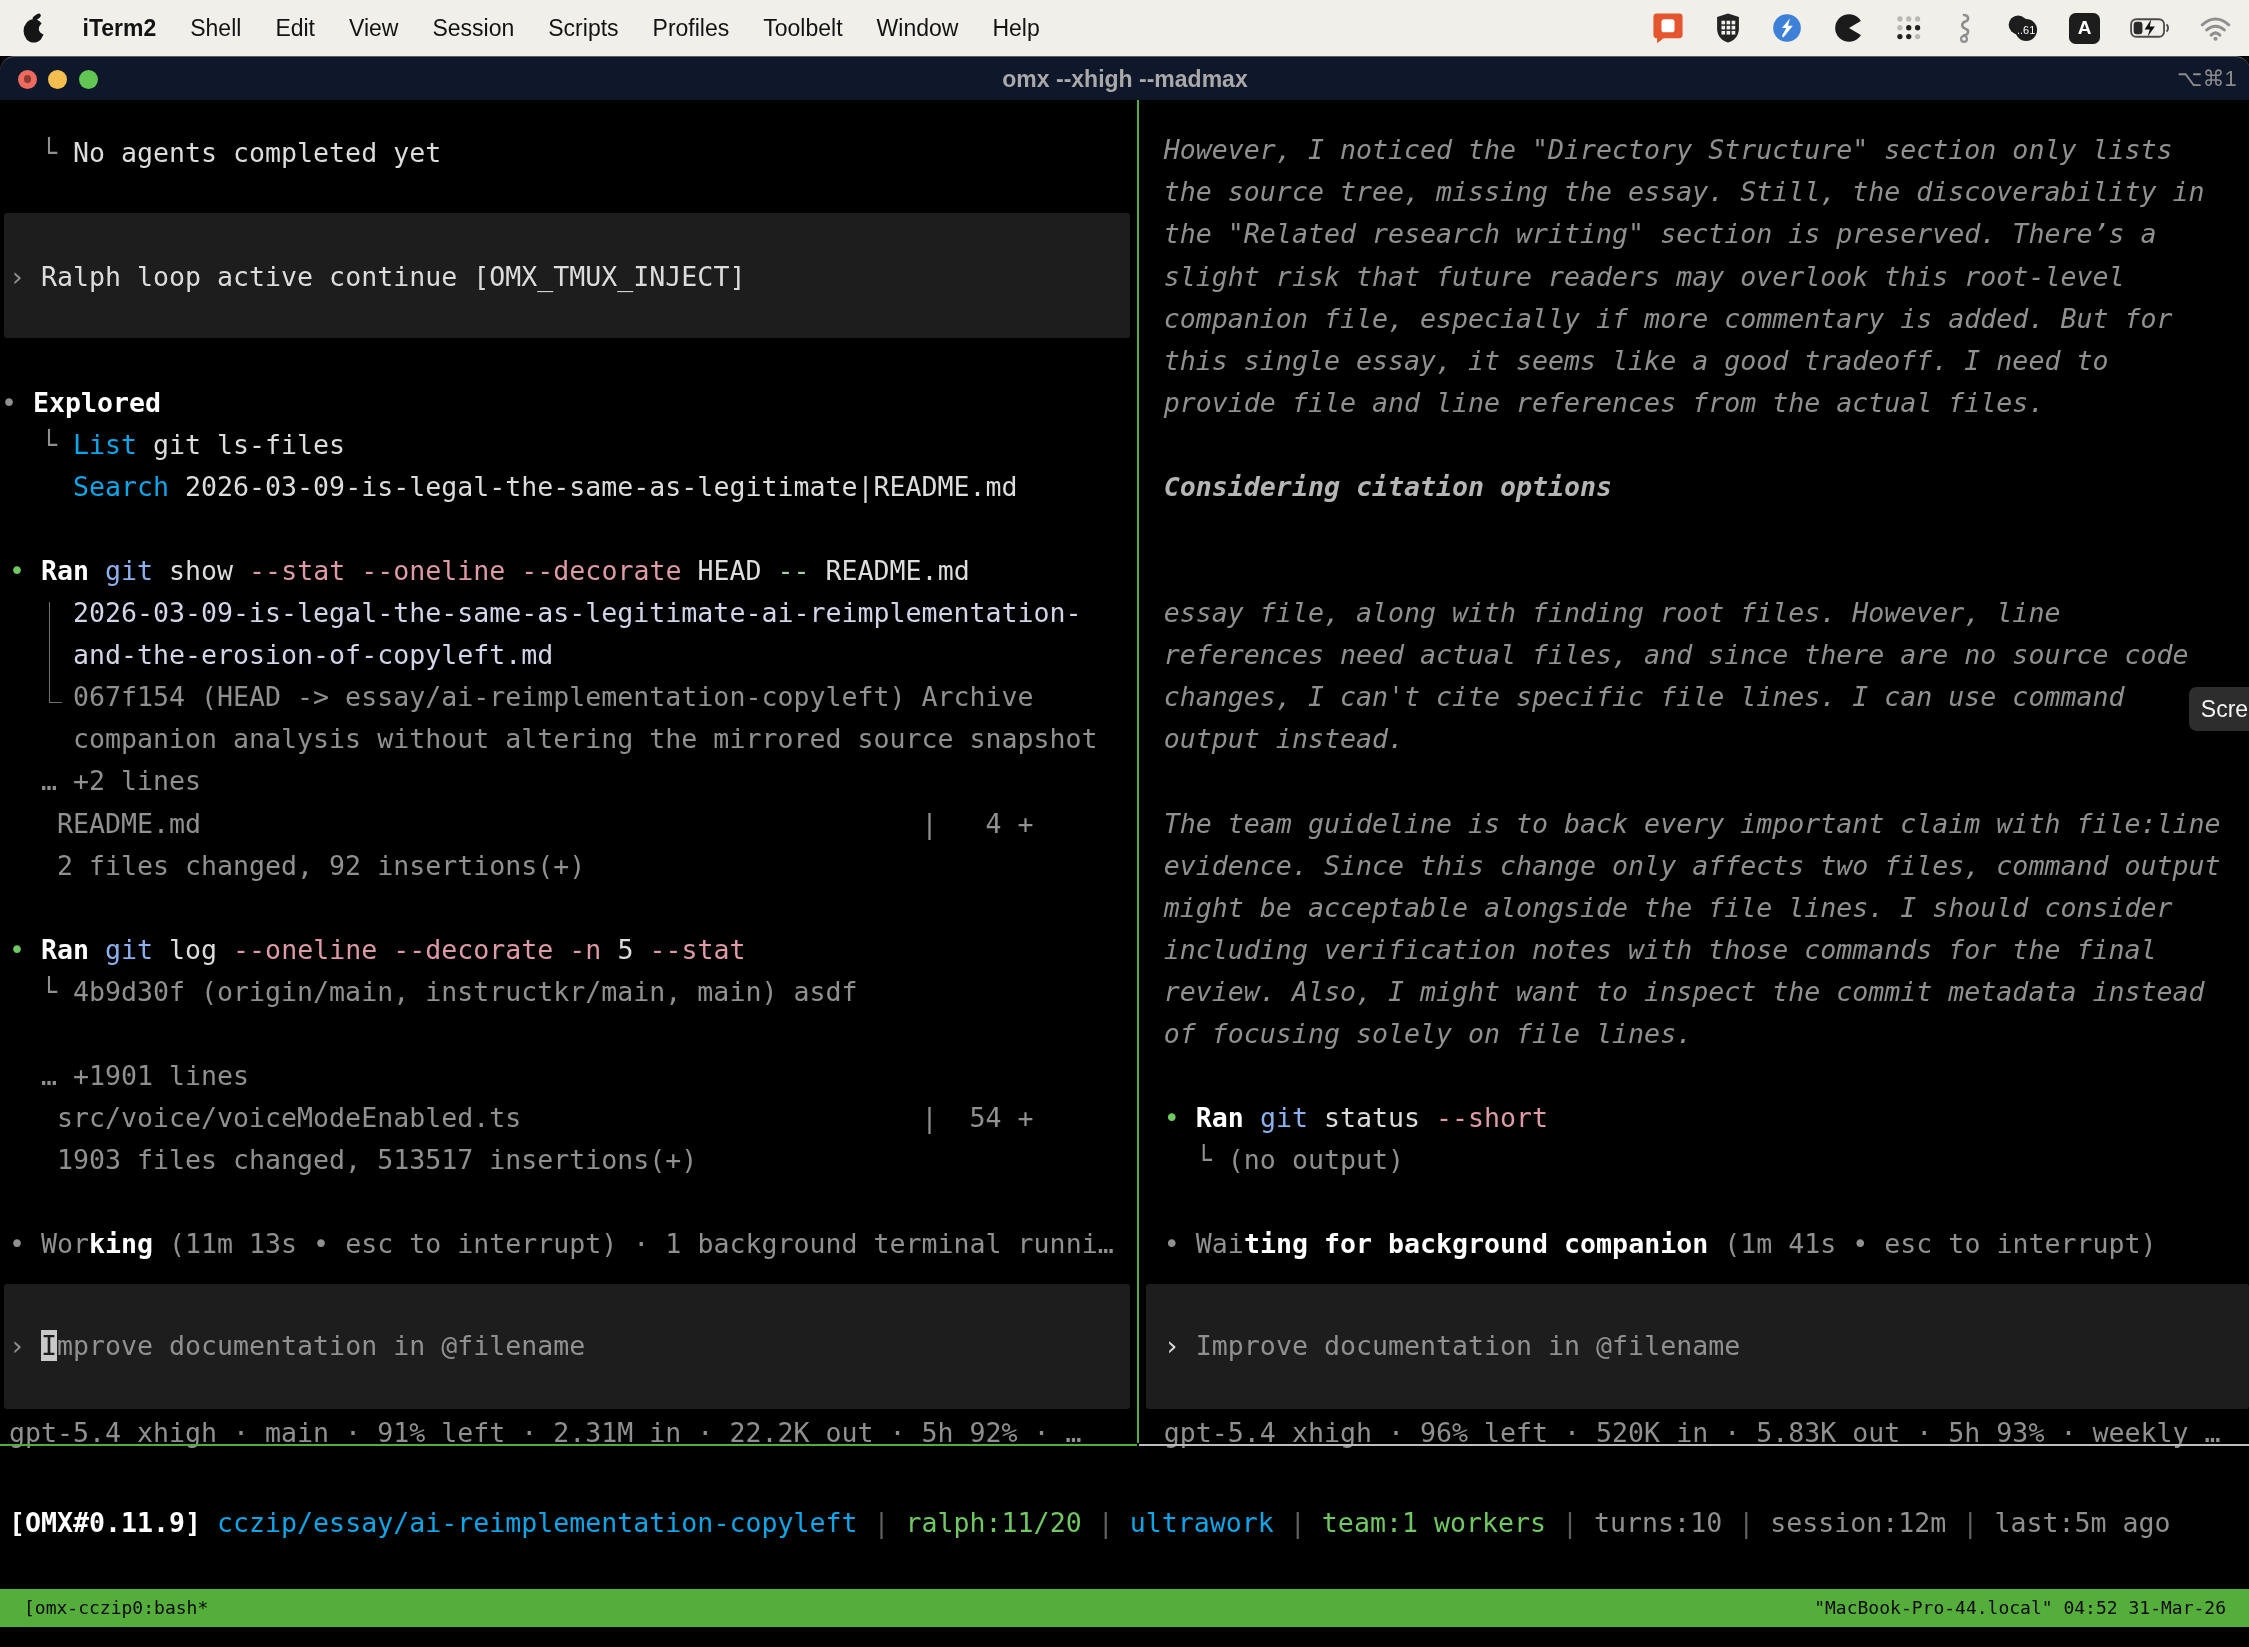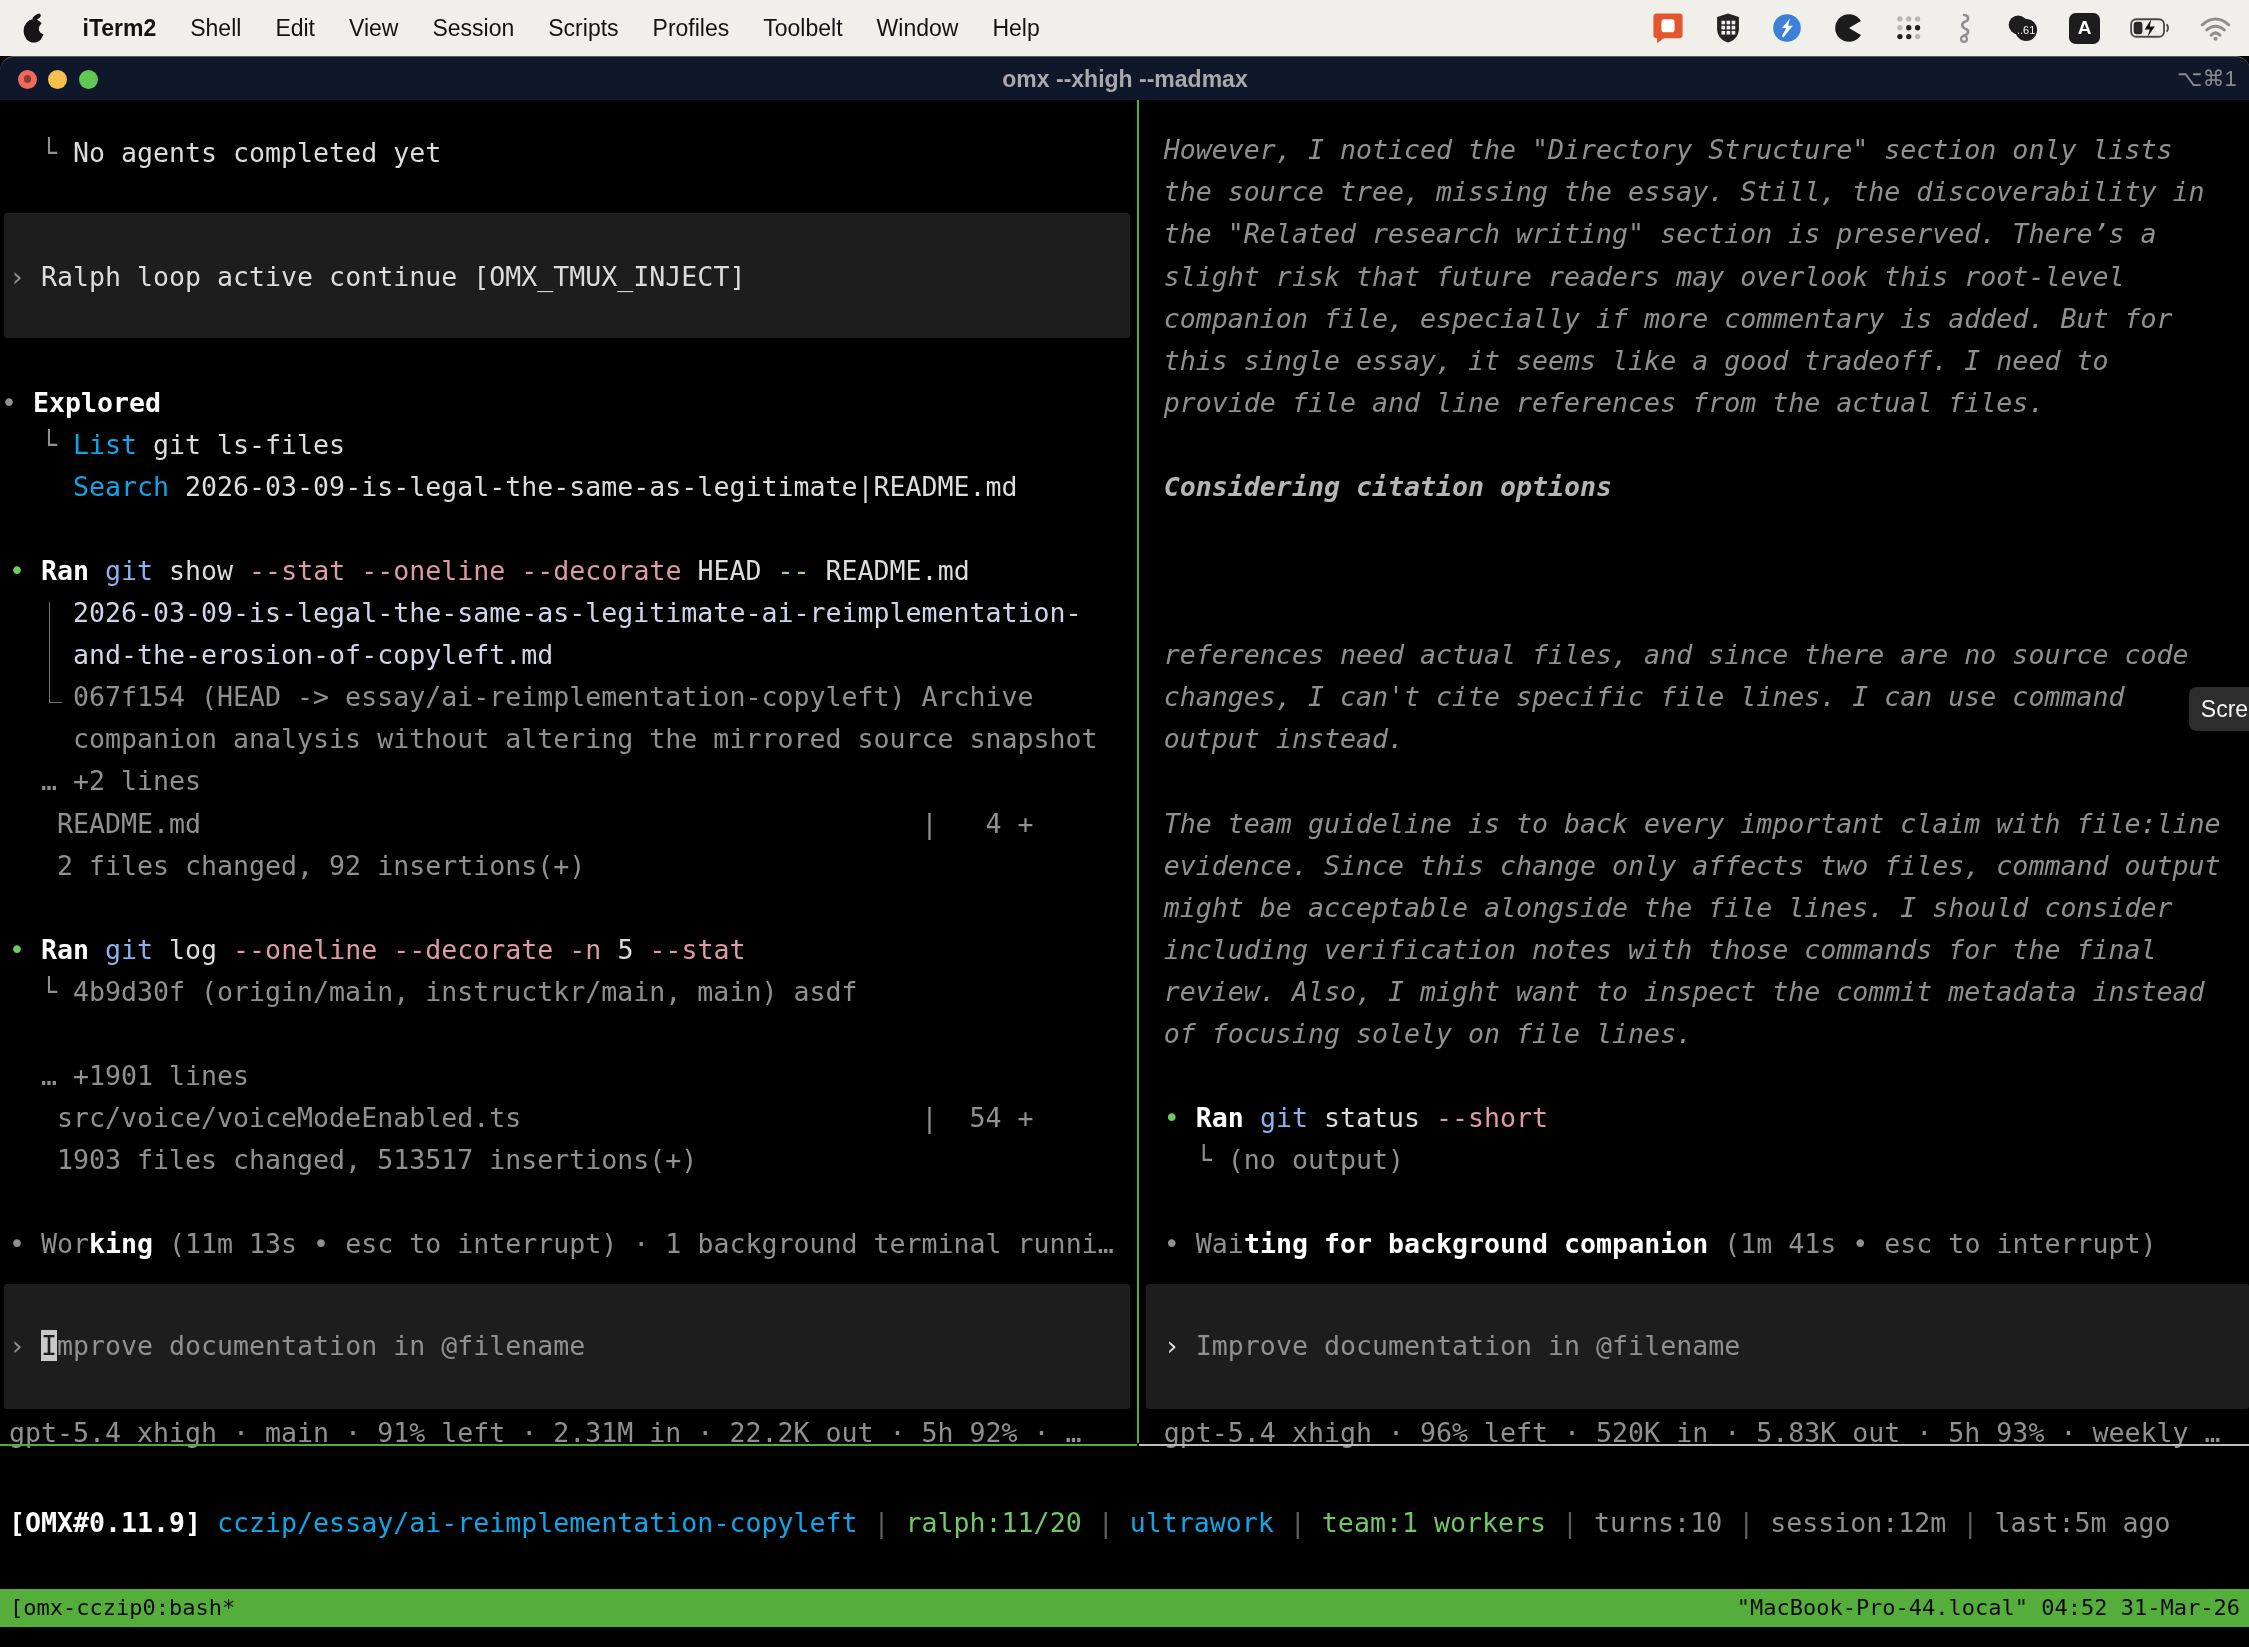--- a/index.html
+++ b/index.html
@@ -40,22 +40,22 @@
   #pane-right{left:1152px;width:1098px;}
   #pane-omx{left:0;width:2250px;}
   .tline{position:absolute;height:42px;white-space:pre;
          font-family:"DejaVu Sans Mono",monospace;font-size:26.6px;line-height:42px;}
   .inputbox{position:absolute;background:#1d1d1d;border-radius:3px;}
   .guide{position:absolute;border-left:1.5px solid #6f6f6f;border-bottom:1.5px solid #6f6f6f;}
   .vdivider{position:absolute;left:1137px;top:100px;width:2.2px;height:1343px;background:#4fae3d;}
   .hb-left{position:absolute;left:0;top:1444px;width:1137px;height:2.2px;background:#4fae3d;}
   .hb-right{position:absolute;left:1139px;top:1444px;width:1111px;height:2.2px;background:#bdbdbd;}
   .tmuxbar{position:absolute;left:0;top:1589px;width:2250px;height:38px;background:#55ad3b;
-           color:#0a0a0a;font-family:"DejaVu Sans Mono",monospace;font-size:22px;line-height:38px;
-           display:flex;justify-content:space-between;padding:0 10px;box-sizing:border-box;}
+           color:#0a0a0a;font-family:"DejaVu Sans Mono",monospace;font-size:18px;line-height:38px;
+           display:flex;justify-content:space-between;padding:0 24px;box-sizing:border-box;}
   .tooltip{position:absolute;left:2189px;top:687px;width:96px;height:44px;background:#2d2d2d;
            border-radius:7.4px;color:#f5f5f5;font-size:23px;line-height:44px;padding-left:11.8px;
            box-sizing:border-box;z-index:20;}
 
   
   .c-w{color:#dcdcdc;}
   .c-bw{color:#ffffff;font-weight:700;}
   .c-g{color:#909090;}
   .c-g2{color:#b5b5b5;}
   .c-dg{color:#5f5f5f;}
@@ -117,20 +117,21 @@
     <div id="pane-right" class="pane">
         <div class="inputbox" style="left: -5.9px; top: 1258px; width: 1103px; height: 125px;"></div>
         <div class="tline" style="top: 103px; left: 11.8px;"><span class="c-g s-i">However, I noticed the "Directory Structure" section only lists</span></div>
         <div class="tline" style="top: 145px; left: 11.8px;"><span class="c-g s-i">the source tree, missing the essay. Still, the discoverability in</span></div>
         <div class="tline" style="top: 187px; left: 11.8px;"><span class="c-g s-i">the "Related research writing" section is preserved. There’s a</span></div>
         <div class="tline" style="top: 230px; left: 11.8px;"><span class="c-g s-i">slight risk that future readers may overlook this root-level</span></div>
         <div class="tline" style="top: 272px; left: 11.8px;"><span class="c-g s-i">companion file, especially if more commentary is added. But for</span></div>
         <div class="tline" style="top: 314px; left: 11.8px;"><span class="c-g s-i">this single essay, it seems like a good tradeoff. I need to</span></div>
         <div class="tline" style="top: 356px; left: 11.8px;"><span class="c-g s-i">provide file and line references from the actual files.</span></div>
         <div class="tline" style="top: 440px; left: 11.8px;"><span class="c-g2 s-bi">Considering citation options</span></div>
+        <div class="tline" style="top: 566px; left: 11.8px;"><span class="c-g s-i">essay file, along with finding root files. However, line</span></div>
         <div class="tline" style="top: 608px; left: 11.8px;"><span class="c-g s-i">references need actual files, and since there are no source code</span></div>
         <div class="tline" style="top: 650px; left: 11.8px;"><span class="c-g s-i">changes, I can't cite specific file lines. I can use command</span></div>
         <div class="tline" style="top: 692px; left: 11.8px;"><span class="c-g s-i">output instead.</span></div>
         <div class="tline" style="top: 777px; left: 11.8px;"><span class="c-g s-i">The team guideline is to back every important claim with file:line</span></div>
         <div class="tline" style="top: 819px; left: 11.8px;"><span class="c-g s-i">evidence. Since this change only affects two files, command output</span></div>
         <div class="tline" style="top: 861px; left: 11.8px;"><span class="c-g s-i">might be acceptable alongside the file lines. I should consider</span></div>
         <div class="tline" style="top: 903px; left: 11.8px;"><span class="c-g s-i">including verification notes with those commands for the final</span></div>
         <div class="tline" style="top: 945px; left: 11.8px;"><span class="c-g s-i">review. Also, I might want to inspect the commit metadata instead</span></div>
         <div class="tline" style="top: 987px; left: 11.8px;"><span class="c-g s-i">of focusing solely on file lines.</span></div>
         <div class="tline" style="top: 1071px; left: 11.8px;"><span class="c-gr">• </span><span class="c-bw">Ran</span><span class="c-w"> </span><span class="c-bl">git</span><span class="c-w"> status </span><span class="c-pk">--short</span></div>

